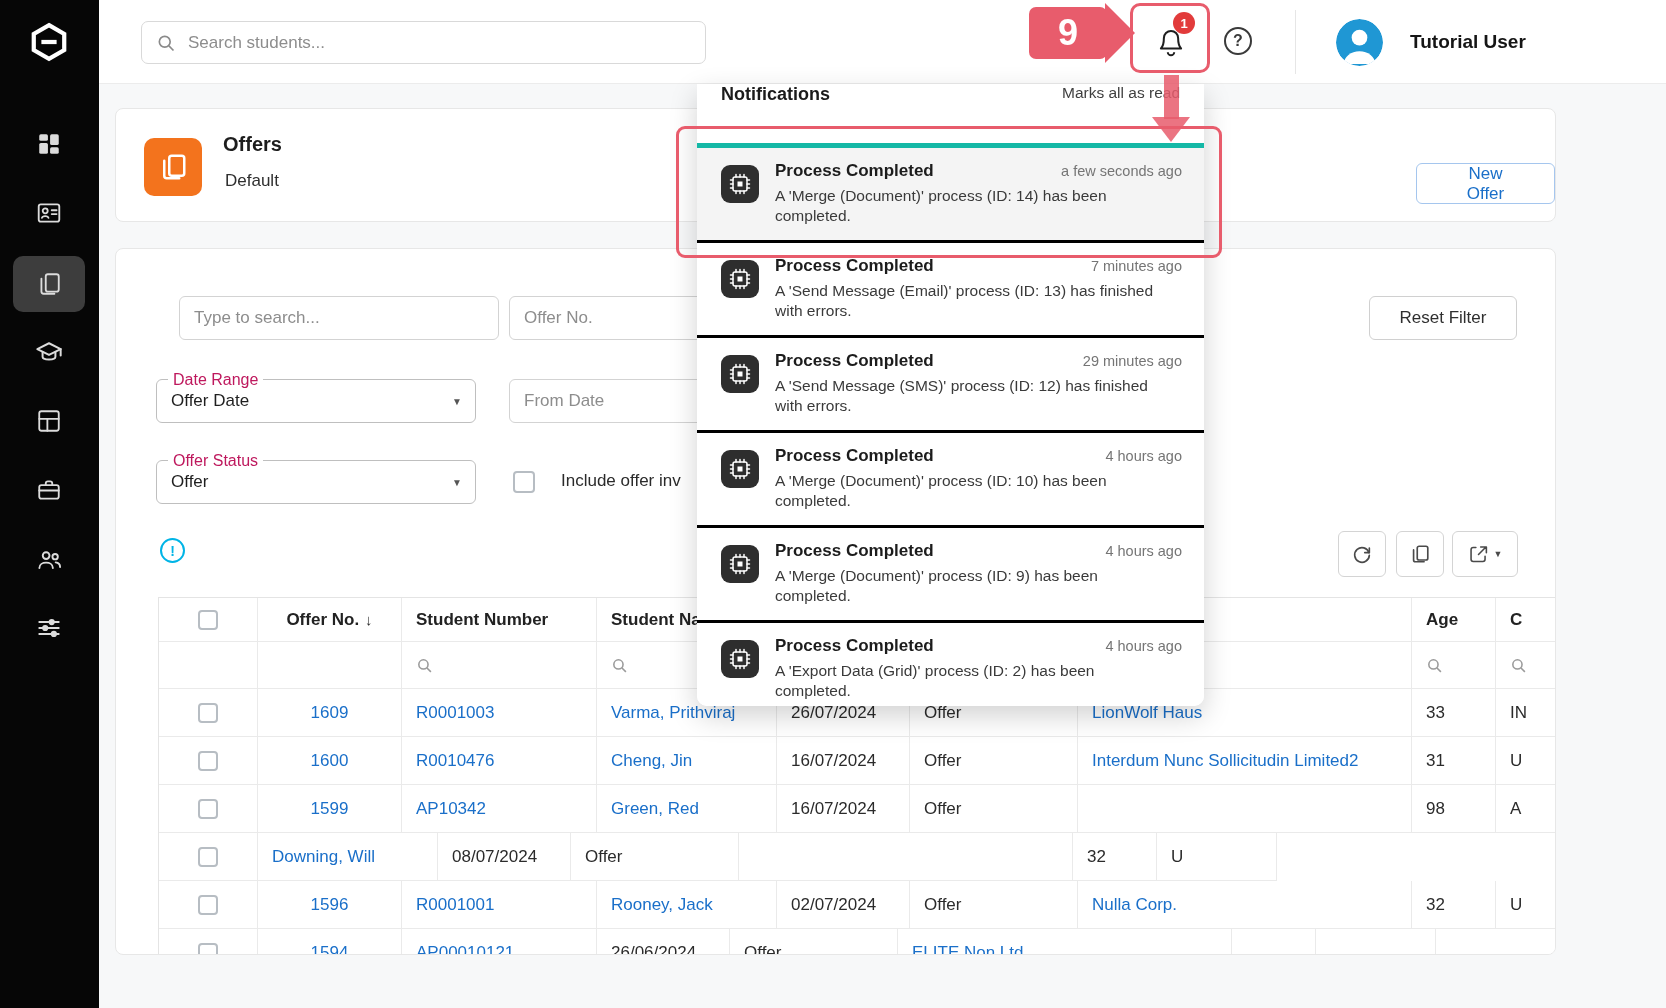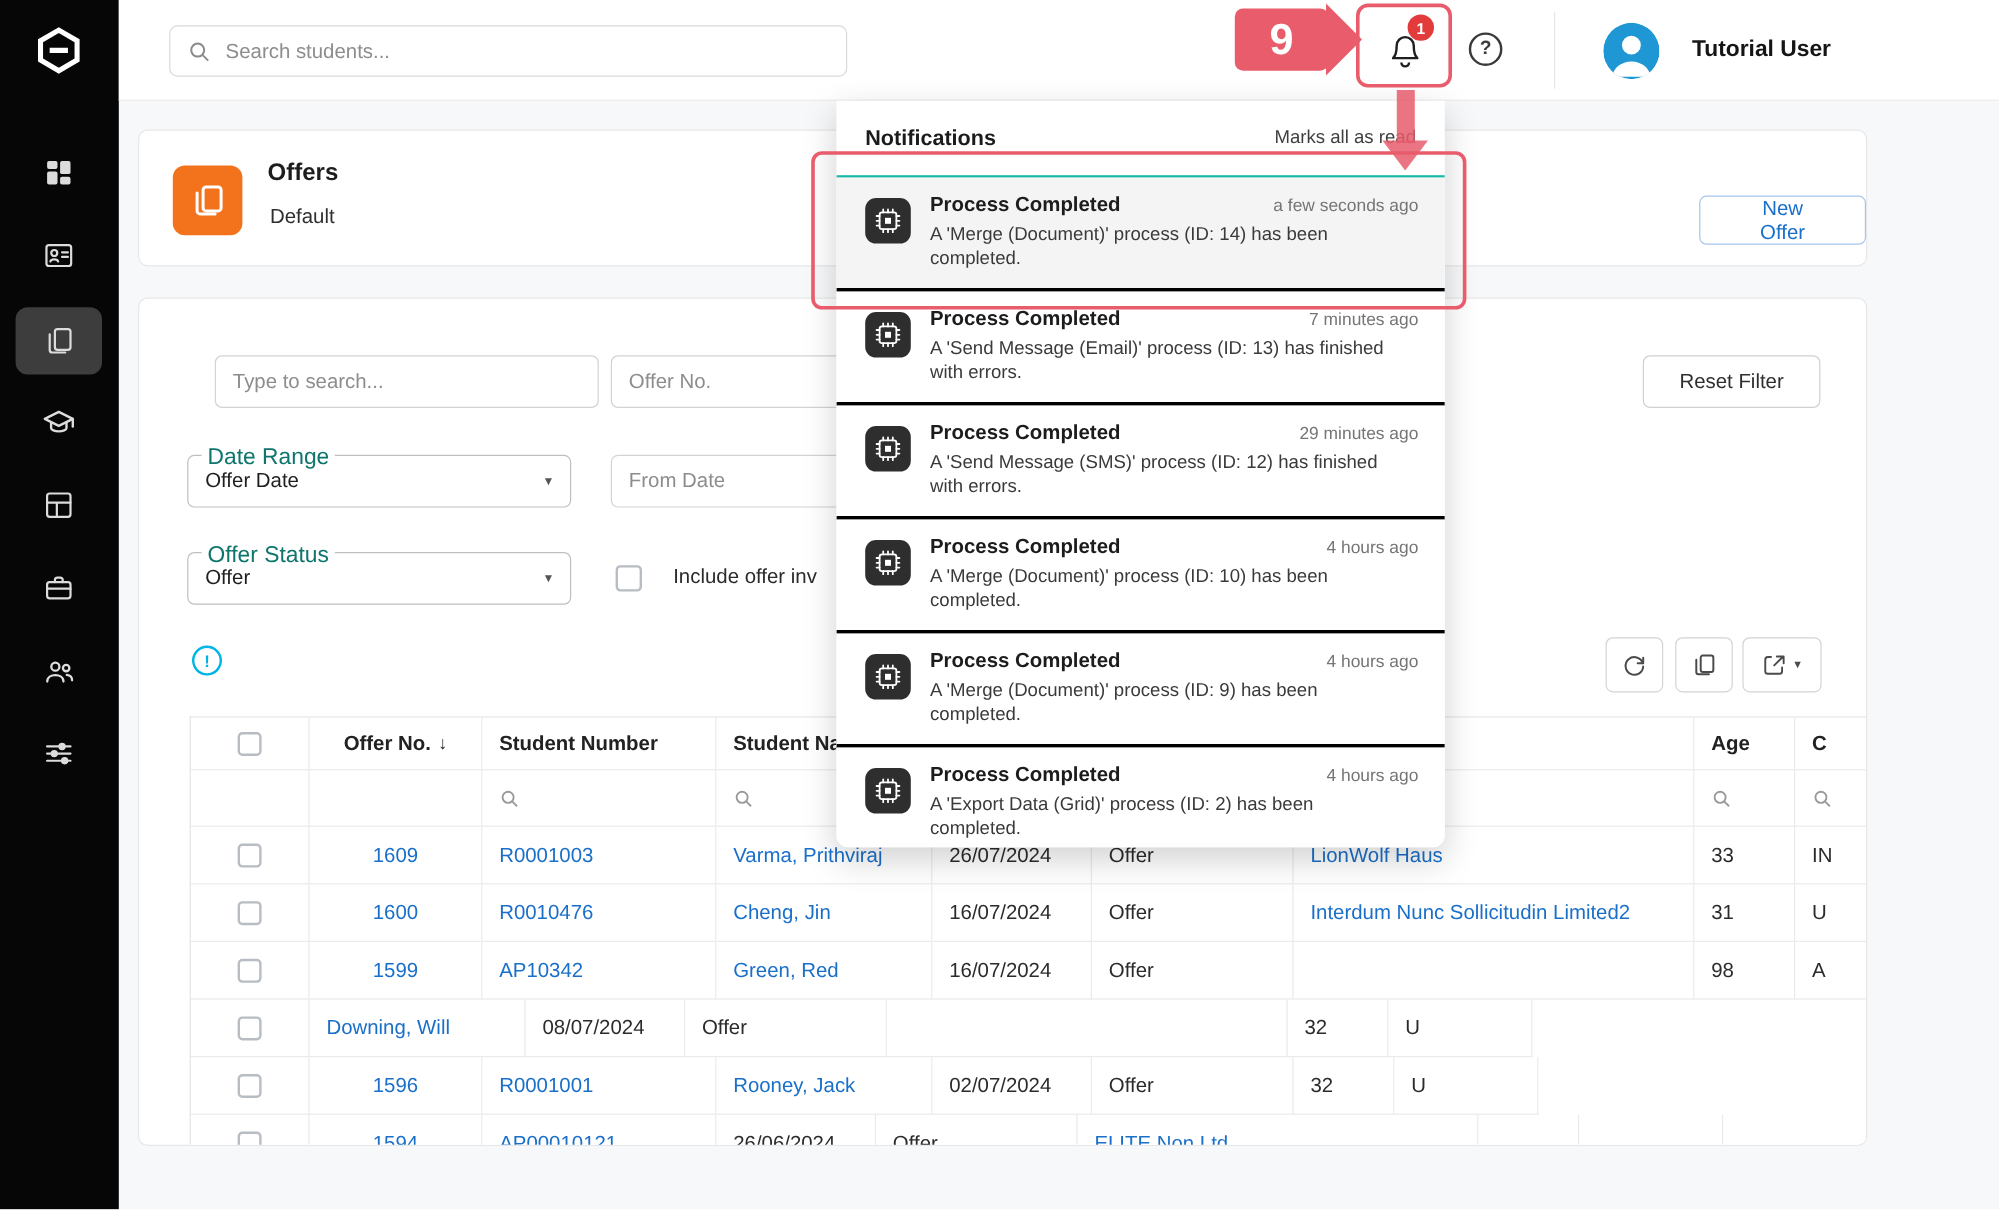--- a/index.html
+++ b/index.html
@@ -33,21 +33,21 @@
   .brand-tile{position:absolute;left:28px;top:29px;width:58px;height:58px;background:#f3731d;border-radius:10px;display:flex;align-items:center;justify-content:center}
   .page-title{position:absolute;left:107px;top:24px;font-size:20px;font-weight:bold;color:#1d1d1d}
   .page-sub{position:absolute;left:109px;top:62px;font-size:17px;color:#2f2f2f}
   .btn-outline-blue{position:absolute;left:1300px;top:54px;height:41px;padding:0 32px;background:#fff;border:1px solid #a5c6ee;border-radius:6px;color:#1a6fc9;font-size:17px;font-family:inherit;cursor:pointer}
 
   
   .finput{position:absolute;height:44px;border:1px solid #d3d3d3;border-radius:6px;background:#fff;font-size:17px;color:#333;padding:0 14px;font-family:inherit;outline:none}
   .finput::placeholder{color:#8d8d8d}
   .btn-reset{position:absolute;left:1253px;top:47px;width:148px;height:44px;background:#fff;border:1px solid #d0d0d0;border-radius:6px;color:#2f2f2f;font-size:17px;font-family:inherit;cursor:pointer}
   .fieldsel{position:absolute;width:320px;height:44px;border:1px solid #bfbfbf;border-radius:6px;background:#fff;cursor:pointer}
-  .fieldsel .flabel{position:absolute;top:-9px;left:11px;background:#fff;padding:0 5px;font-size:19px;color:#0f766e}
+  .fieldsel .flabel{position:absolute;top:-9px;left:11px;background:#fff;padding:0 5px;font-size:16px;color:#be185d}
   .fieldsel .fvalue{position:absolute;left:14px;top:0;height:42px;display:flex;align-items:center;font-size:17px;color:#1f1f1f}
   .fieldsel .caret{position:absolute;right:13px;top:16px;font-size:10px;color:#555}
   .chk{display:inline-block;width:22px;height:22px;border:2px solid #b7bdc3;border-radius:4px;background:#fff;cursor:pointer}
   .chk-label{position:absolute;left:445px;top:222px;font-size:17px;color:#2b2b2b;white-space:nowrap}
   .info-ic{position:absolute;left:44px;top:289px;width:25px;height:25px;border:2.4px solid #00b4e6;border-radius:50%;color:#00b4e6;font-size:14px;font-weight:bold;display:flex;align-items:center;justify-content:center}
   .iconbtn{position:absolute;top:282px;width:48px;height:46px;border:1px solid #d4d4d4;border-radius:6px;background:#fff;display:flex;align-items:center;justify-content:center;cursor:pointer;color:#444}
   .iconbtn svg{stroke:#4a4a4a;fill:none;stroke-width:1.8;stroke-linecap:round;stroke-linejoin:round}
   .iconbtn .dcaret{font-size:9px;color:#4a4a4a;margin-left:5px}
 
   
@@ -58,21 +58,21 @@
   .c0{width:99px;justify-content:center}.c1{width:144px}.c2{width:195px}.c3{width:180px}.c4{width:133px}.c5{width:168px}.c6{width:334px}.c7{width:84px}.c8{width:120px}
   .cell.center{justify-content:center}
   .cell.hdr{font-weight:600;color:#222}
   .cell .link{color:#1a6fc9;cursor:pointer}
   .cb{width:20px;height:20px;border:2px solid #b7bdc3;border-radius:4px;background:#fff;cursor:pointer}
   .mag{flex:none}
   .sortarrow{font-size:15px;margin-left:6px;color:#333}
 
   
   .npanel{position:absolute;left:697px;top:84px;width:507px;height:622px;background:#fff;z-index:50;box-shadow:0 10px 28px rgba(0,0,0,.18);border-radius:0 0 10px 10px;overflow:hidden}
-  .nheader{height:64px;display:flex;align-items:center;justify-content:space-between;padding:0 24px;border-bottom:2px solid #14b8a6}
+  .nheader{height:64px;display:flex;justify-content:space-between;padding:0 24px;border-bottom:5px solid #14b8a6}
   .ntitle-h{font-size:18px;font-weight:bold;color:#1b1b1b}
   .nmark{font-size:15.5px;color:#3f3f3f;cursor:pointer}
   .nitem{height:95px;display:flex;padding:13px 22px 0 24px;border-bottom:3px solid #000000;cursor:pointer;background:#fff}
   .nitem.unread{background:#f4f4f4}
   .ntile{flex:none;width:38px;height:38px;border-radius:9px;background:#2e2e2e;display:flex;align-items:center;justify-content:center;margin-right:16px;margin-top:4px}
   .ntile svg{stroke:#fff;fill:none;stroke-width:1.5;stroke-linecap:round}
   .nbody{flex:1;min-width:0}
   .nrow{display:flex;align-items:baseline}
   .ntitle{font-size:17px;font-weight:bold;color:#1c1c1c}
   .ntime{margin-left:auto;font-size:14.5px;color:#757575}
@@ -380,20 +380,23 @@
             <span class="link">1596</span>
           </div>
         <div class="cell c2 h48">
             <span class="link">R0001001</span>
           </div>
         <div class="cell c3 h48">
             <span class="link">Rooney, Jack</span>
           </div>
         <div class="cell c4 h48">02/07/2024</div>
         <div class="cell c5 h48">Offer</div>
+        <div class="cell c6 h48">
+            <span class="link">Nulla Corp.</span>
+          </div>
         <div class="cell c7 h48">32</div>
         <div class="cell c8 h48">U</div>
       </div>
       <div class="trow">
         <div class="cell c0 h48">
             <span class="cb"></span>
           </div>
         <div class="cell c1 h48 center">
             <span class="link">1594</span>
           </div>

